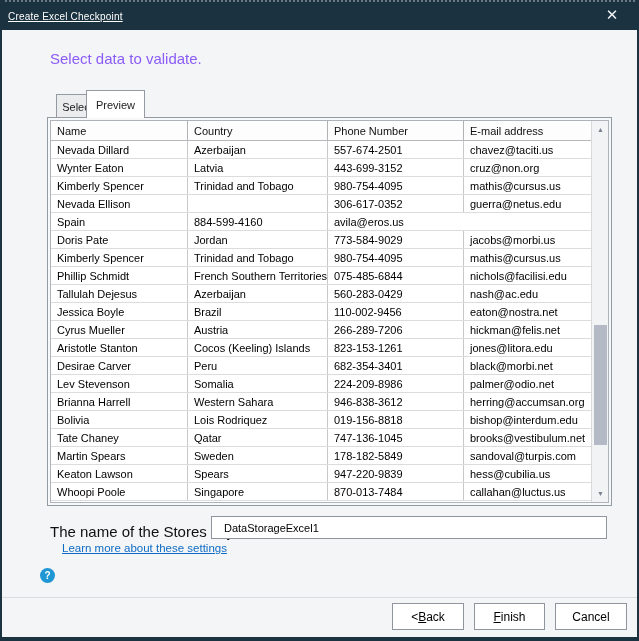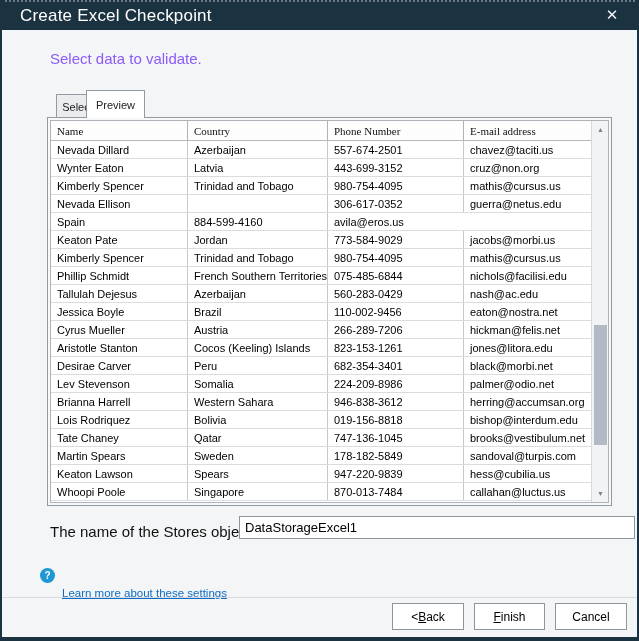--- a/index.html
+++ b/index.html
@@ -14,21 +14,21 @@
     overflow:hidden;
   }
 
   
   .titlebar {
     position:absolute; left:-2px; top:0; width:639px; height:30px;
     background:#1b3241; color:#ffffff;
     display:flex; align-items:center;
     border-top:2px dotted rgba(255,255,255,0.35);
   }
-  .titlebar .title { font-size:17px; padding-left:20px; letter-spacing:0.2px; }
+  .titlebar .title { font-size:10px; padding-left:8px; letter-spacing:0.2px;text-decoration:underline; }
   .close-btn {
     position:absolute; right:8px; top:0; width:34px; height:30px;
     display:flex; align-items:center; justify-content:center;
     color:#eef2f5; font-size:15px; cursor:pointer;
   }
 
   
   .heading {
     position:absolute; left:48px; top:50px;
     color:#8b5cf6; font-size:15px;
@@ -56,21 +56,21 @@
     position:relative; width:100%; height:100%;
     border:1px solid #aeb3b9; background:#ffffff; overflow:hidden;
   }
   .thead {
     display:grid; grid-template-columns:137px 140px 136px 1fr;
     height:20px; background:#fdfdfd; border-bottom:1px solid #b6b8bb;
     margin-right:17px;
   }
   .th {
     font-size:11px; color:#111; padding:0 6px; display:flex; align-items:center;
-    border-right:1px solid #b0b2b5; overflow:hidden; white-space:nowrap;font-family:Liberation Serif, serif;
+    border-right:1px solid #b0b2b5; overflow:hidden; white-space:nowrap;
   }
   .th:last-child { border-right:none; }
   .tbody { margin-right:17px; }
   .row {
     display:grid; grid-template-columns:137px 140px 136px 1fr;
     height:18px; border-bottom:1px solid #dadcdd; background:#fff;
   }
   .cell {
     font-size:11px; color:#000; padding:0 6px; display:flex; align-items:center;
     border-right:1px solid #c6c8ca; overflow:hidden; white-space:nowrap;
@@ -93,33 +93,33 @@
     position:absolute; left:2px; top:204px; width:13px; height:120px;
     background:#b3bac6; cursor:pointer;
   }
 
   
   .stores-label {
     position:absolute; left:48px; top:523px; font-size:15px; color:#111;
   }
   .stores-input {
     position:absolute; left:209px; top:516px; width:396px; height:23px;
-    border:1px solid #8f959c; background:#fff; font-size:13px; padding:0 5px;
-    font-family:"Liberation Sans", sans-serif; color:#000;margin-left:28px;
+    border:1px solid #8f959c; background:#fff; font-size:11px; padding:0 12px;
+    font-family:"Liberation Sans", sans-serif; color:#000;
   }
 
   
   .help-icon {
     position:absolute; left:38px; top:568px; width:15px; height:15px;
     background:#1e97d4; color:#fff; border-radius:50%;
     display:flex; align-items:center; justify-content:center;
     font-size:10px; font-weight:bold; cursor:pointer;
   }
   .help-link {
-    position:absolute; left:60px; top:587px; font-size:11.5px;
+    position:absolute; left:60px; top:542px; font-size:11.5px;
     color:#0f6cc4; text-decoration:underline; cursor:pointer;
   }
 
   
   .footer-sep {
     position:absolute; left:0; top:597px; width:100%; height:1px; background:#d9dbde;
   }
   .btn {
     position:absolute; top:603px; height:27px;
     background:#ffffff; border:1px solid #8f959c;
@@ -178,21 +178,21 @@
       <div class="cell"></div>
       <div class="cell">306-617-0352</div>
       <div class="cell">guerra@netus.edu</div>
     </div>
           <div class="row">
       <div class="cell">Spain</div>
       <div class="cell">884-599-4160</div>
       <div class="cell">avila@eros.us</div>
     </div>
           <div class="row">
-      <div class="cell">Keaton Pate</div>
+      <div class="cell">Doris Pate</div>
       <div class="cell">Jordan</div>
       <div class="cell">773-584-9029</div>
       <div class="cell">jacobs@morbi.us</div>
     </div>
           <div class="row">
       <div class="cell">Kimberly Spencer</div>
       <div class="cell">Trinidad and Tobago</div>
       <div class="cell">980-754-4095</div>
       <div class="cell">mathis@cursus.us</div>
     </div>
@@ -238,22 +238,22 @@
       <div class="cell">224-209-8986</div>
       <div class="cell">palmer@odio.net</div>
     </div>
           <div class="row">
       <div class="cell">Brianna Harrell</div>
       <div class="cell">Western Sahara</div>
       <div class="cell">946-838-3612</div>
       <div class="cell">herring@accumsan.org</div>
     </div>
           <div class="row">
+      <div class="cell">Bolivia</div>
       <div class="cell">Lois Rodriquez</div>
-      <div class="cell">Bolivia</div>
       <div class="cell">019-156-8818</div>
       <div class="cell">bishop@interdum.edu</div>
     </div>
           <div class="row">
       <div class="cell">Tate Chaney</div>
       <div class="cell">Qatar</div>
       <div class="cell">747-136-1045</div>
       <div class="cell">brooks@vestibulum.net</div>
     </div>
           <div class="row">

